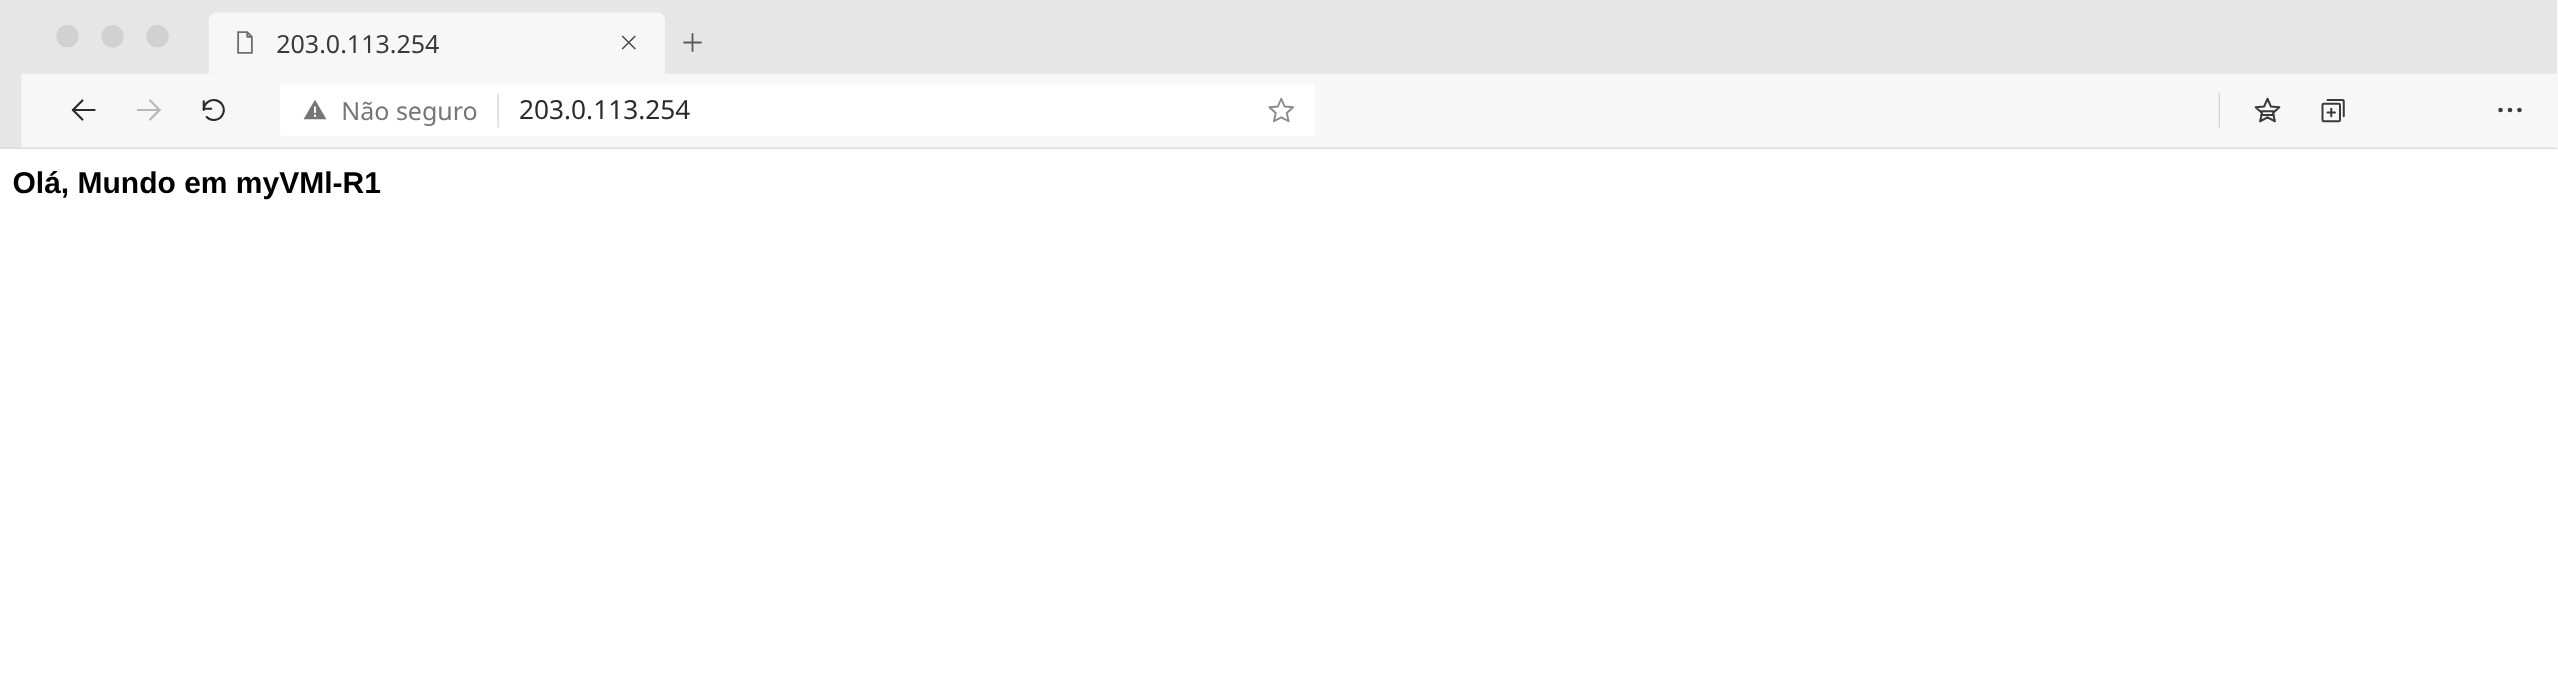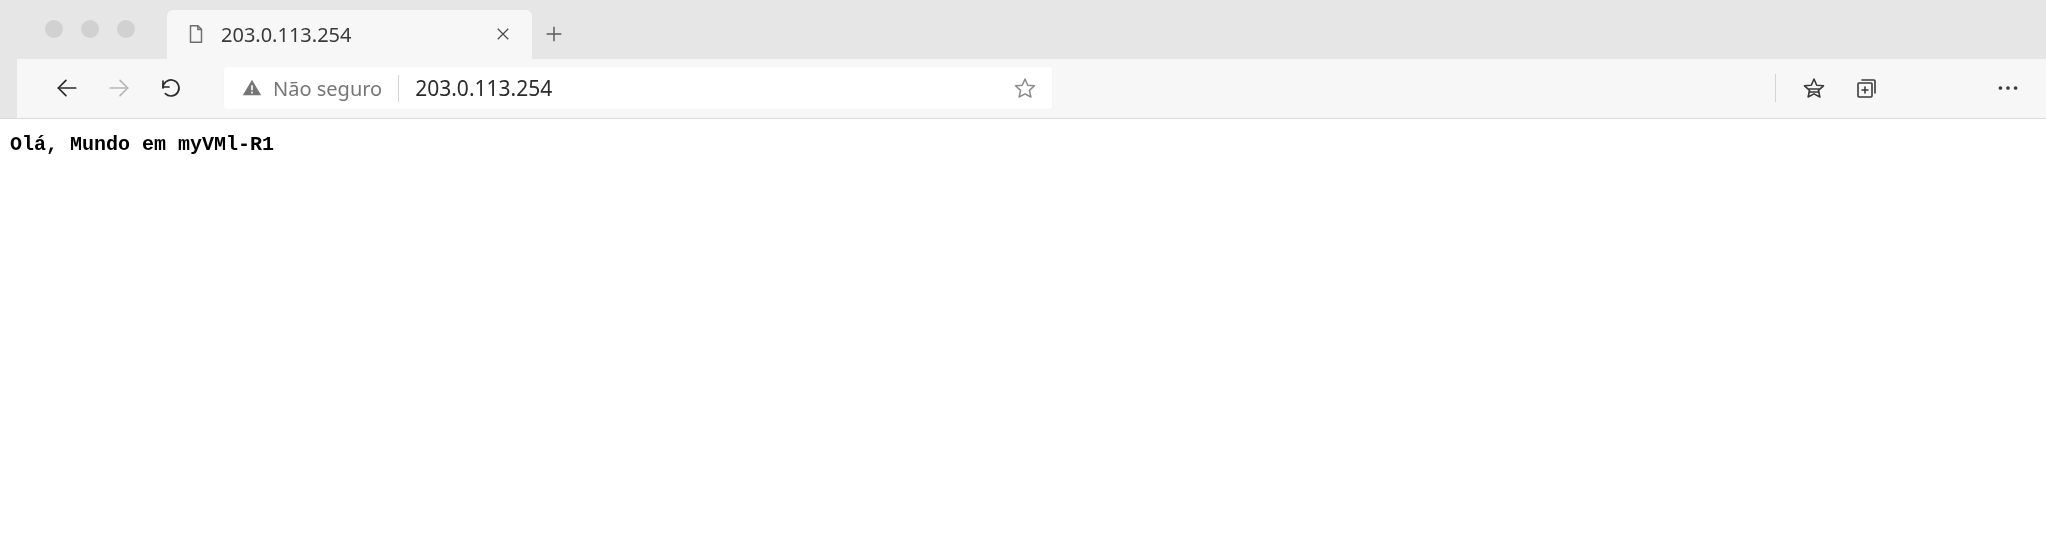--- a/index.html
+++ b/index.html
@@ -153,22 +153,22 @@
       width: 48px;
       height: 48px;
       display: flex;
       align-items: center;
       justify-content: center;
       color: #3a3a3a;
       border-radius: 3px;
     }
     .page-content {
       padding: 14px 10px;
-      font-family: Liberation Mono, monospace;
-      font-size: 20px;
+      font-family: Liberation Sans, sans-serif;
+      font-size: 24px;
       color: #000000;
       font-weight: 600;
     }
     svg { display: block; }
   </style>
 </head>
 <body>
 
 <div class="browser-chrome">
 

